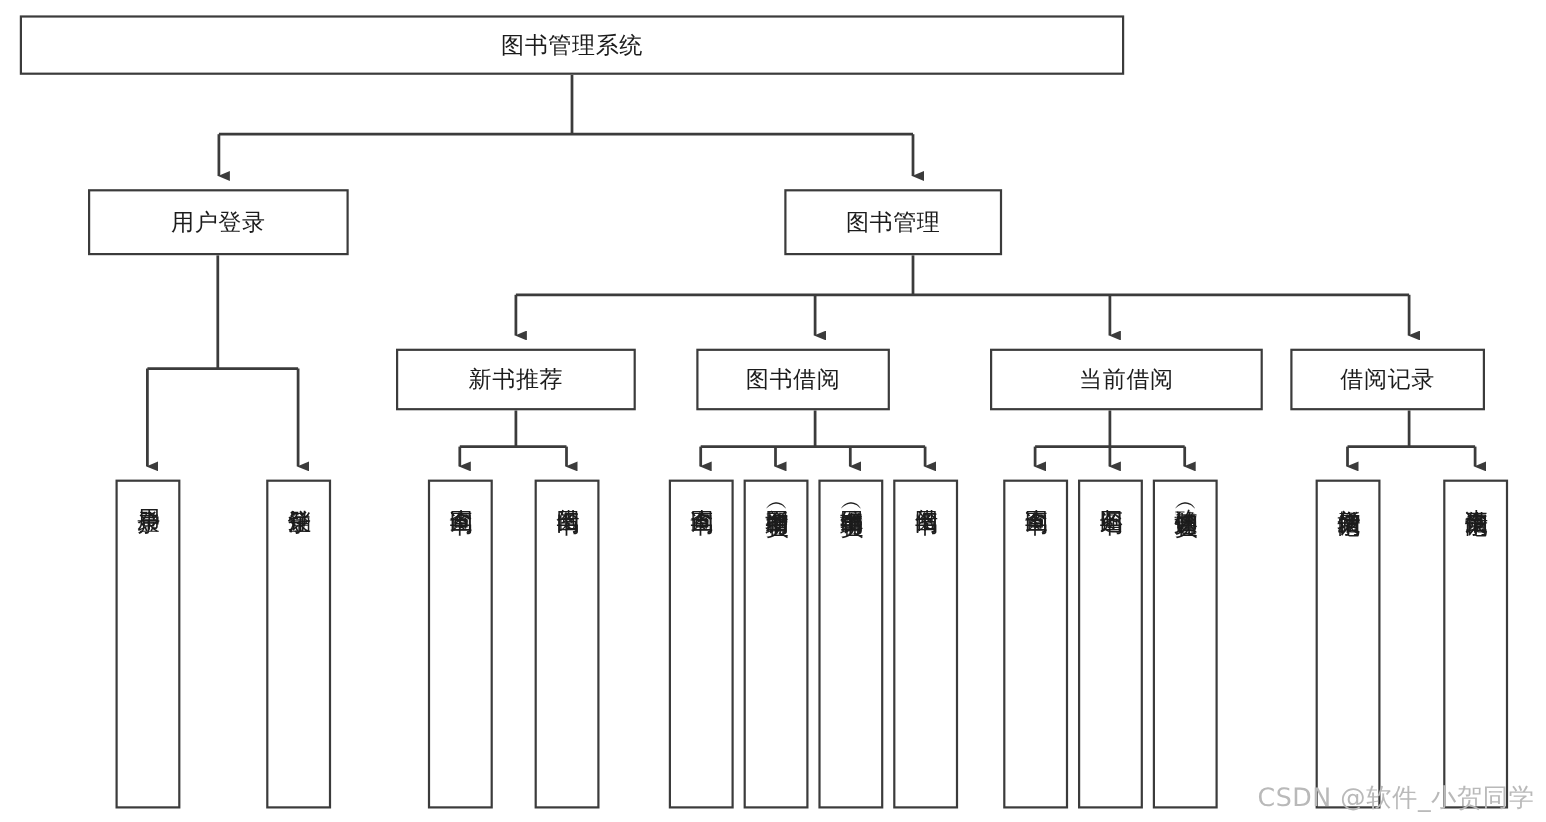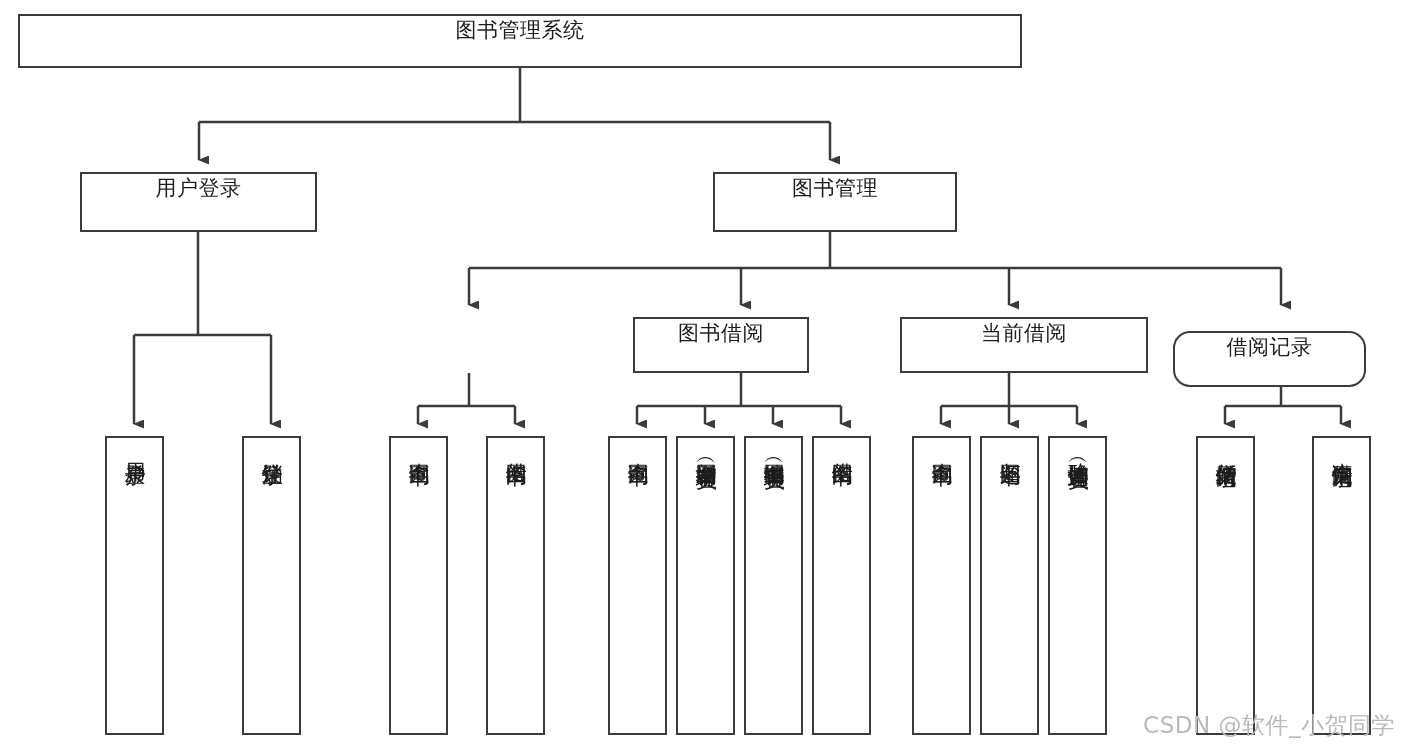--- a/index.html
+++ b/index.html
@@ -26,20 +26,21 @@
     width: 1405px;
     height: 747px;
     pointer-events: none;
   }
   .node {
     position: absolute;
     box-sizing: border-box;
     border: 2.5px solid #3b3b3b;
     background: #ffffff;
     display: flex;
+    align-items: center;
     justify-content: center;
     color: #1c1c1c;
   }
   .node.h-node {
     font-size: 21px;
     letter-spacing: 0.5px;
   }
   .node.v-node {
     font-size: 21px;
     padding: 8px 2px;
@@ -120,31 +121,34 @@
     </g>
   </svg>
 
   <div class="node h-node" style="left:18px; top:14px; width:1004px; height:54px;">
     <span>图书管理系统</span>
   </div>
 
   <div class="node h-node" style="left:80px; top:172px; width:237px; height:60px;">
     <span>用户登录</span>
   </div>
-  <div class="node h-node" style="left:713px; top:172px; width:244px; height:60px;">
+  <div class="node h-node" style="left:713px; top:172px; width:198px; height:60px;">
     <span>图书管理</span>
   </div>
 
+  <div class="node h-node" style="left:360px; top:317px; width:218px; height:56px;">
+    <span>新书推荐</span>
+  </div>
   <div class="node h-node" style="left:633px; top:317px; width:176px; height:56px;">
     <span>图书借阅</span>
   </div>
   <div class="node h-node" style="left:900px; top:317px; width:248px; height:56px;">
     <span>当前借阅</span>
   </div>
-  <div class="node h-node" style="left:1173px; top:331px; width:193px; height:56px;border-radius:17px;">
+  <div class="node h-node" style="left:1173px; top:317px; width:177px; height:56px;">
     <span>借阅记录</span>
   </div>
 
   <div class="node v-node" style="left:105px; top:436px; width:59px; height:299px;">
     <span class="vtext">用户登录</span>
   </div>
   <div class="node v-node" style="left:242px; top:436px; width:59px; height:299px;">
     <span class="vtext">注销登录</span>
   </div>
 

